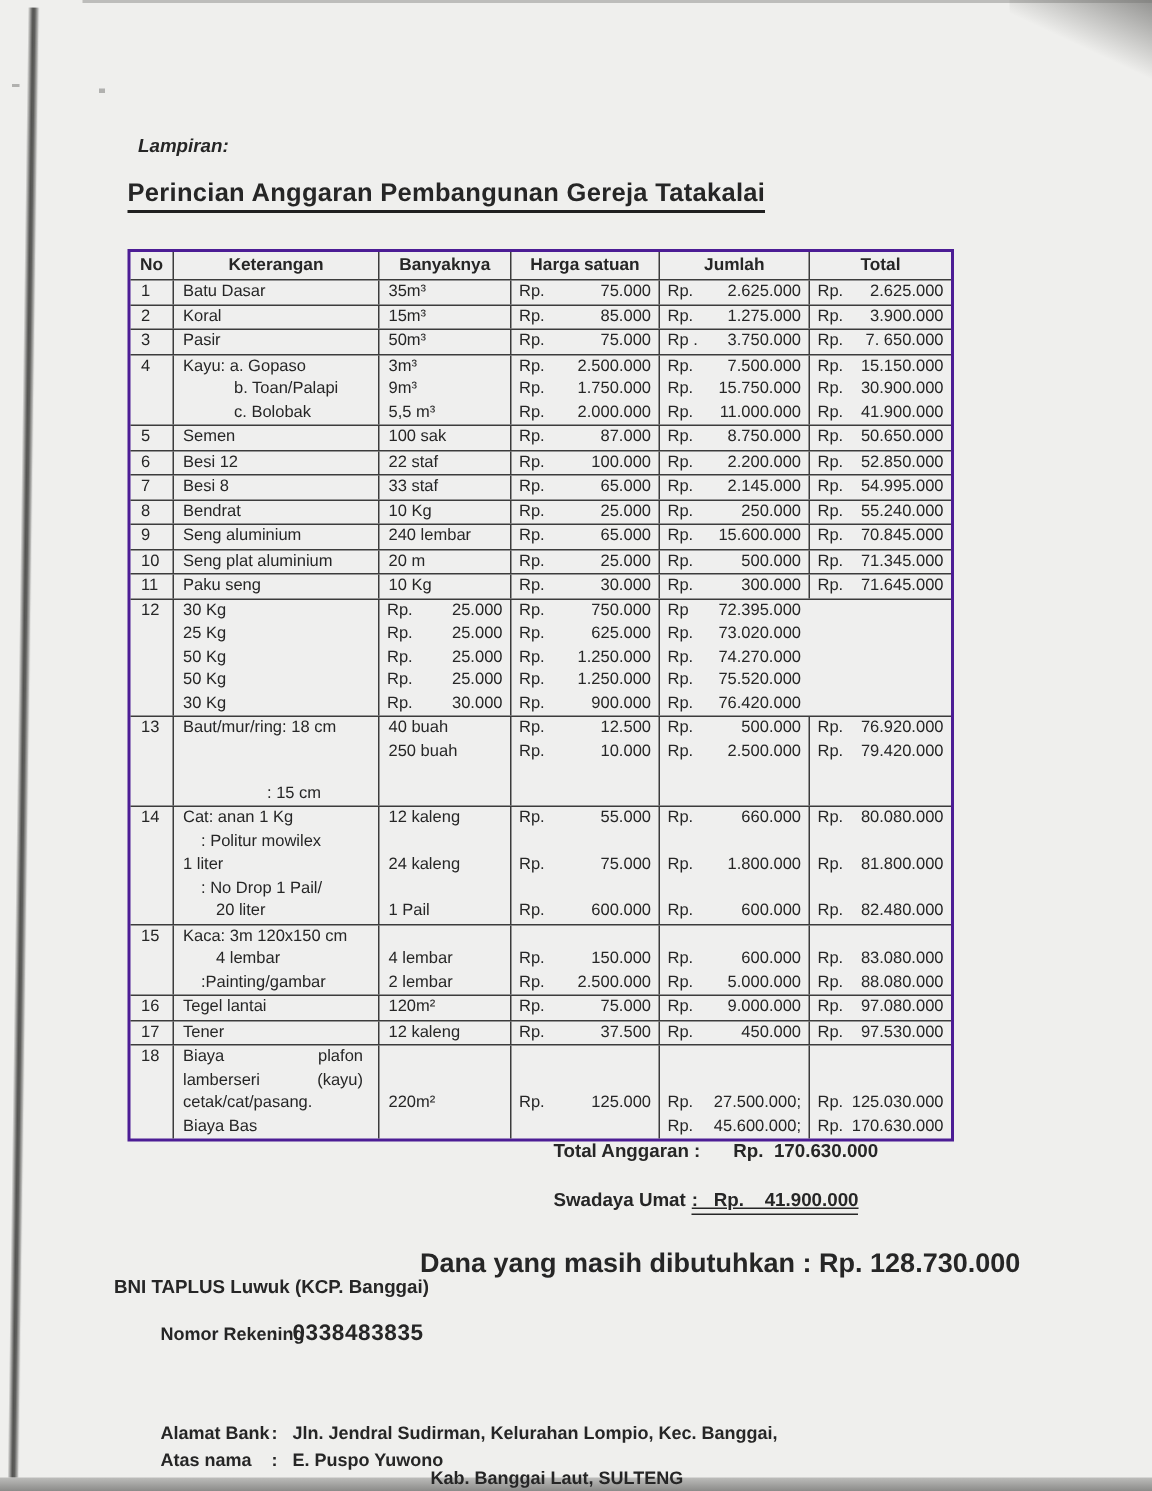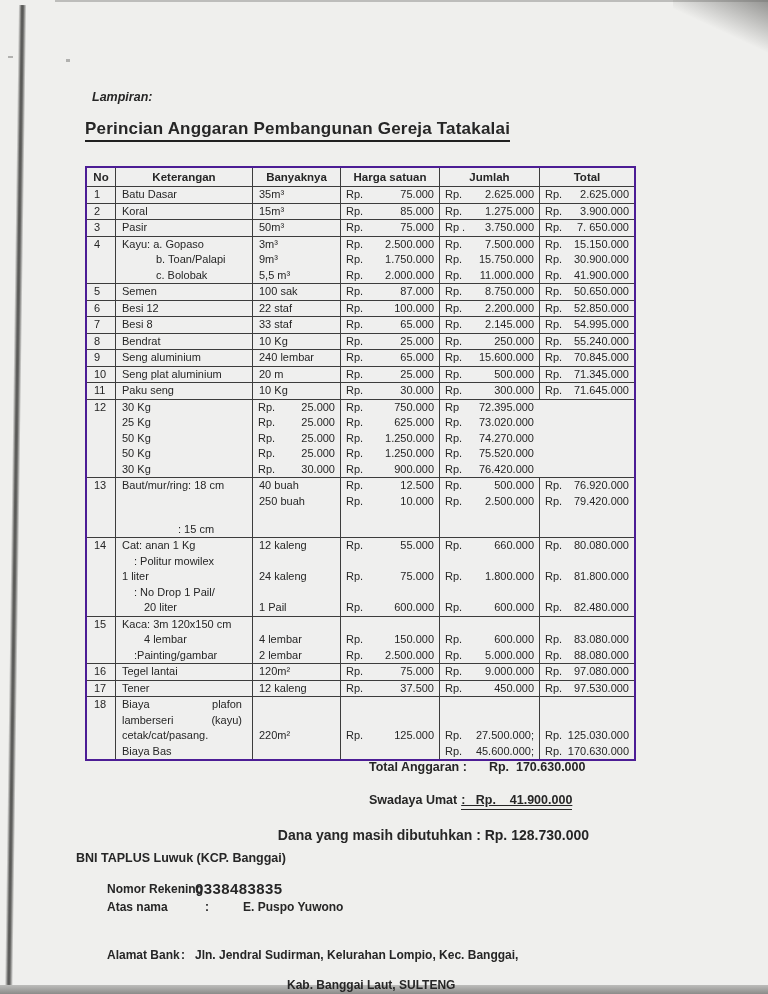--- a/index.html
+++ b/index.html
@@ -49,29 +49,29 @@
   .k-i5{padding-left:62px;margin-top:28px;}
   .k-jb{display:flex;justify-content:space-between;padding:0 10px 0 6px;}
   .q-line{padding-left:6px;}
   .m-line{display:flex;justify-content:space-between;padding:0 5px;}
 
   .sumline{position:absolute;font-weight:bold;font-size:12.5px;white-space:pre;}
   #sum-total{left:362px;top:746px;}
   #sum-total .val{margin-left:22px;}
   #sum-swadaya{left:362px;top:779px;}
   #sum-swadaya .uval{display:inline-block;border-bottom:1.5px solid #262626;padding-bottom:2px;margin-left:4px;text-decoration:underline;}
-  #sum-dana{left:270px;top:811px;font-size:14px;}
+  #sum-dana{left:270px;top:811px;font-size:18px;}
 
   #bank-name{position:absolute;left:76px;top:851px;font-weight:bold;font-size:12.5px;}
   .bank-row{position:absolute;left:107px;display:flex;font-weight:bold;font-size:12px;white-space:pre;}
   .bank-row .blabel{width:74px;flex:none;}
   .bank-row .bsep{width:14px;flex:none;}
   #bank-row-0{top:882px;}
   #bank-row-0 .bval{font-size:15px;letter-spacing:.4px;margin-top:-2px;}
-  #bank-row-1{top:900px;gap:24px;}
+  #bank-row-1{top:966px;}
   #bank-row-2{top:948px;}
   #bank-addr2{position:absolute;left:287px;top:978px;font-weight:bold;font-size:12px;}
 </style>
 </head>
 <body>
 
 <div class="artifact" id="left-line"></div>
 <div class="artifact" id="corner-tr"></div>
 <div class="artifact" id="top-edge"></div>
 <div class="artifact" id="bottom-strip"></div>

